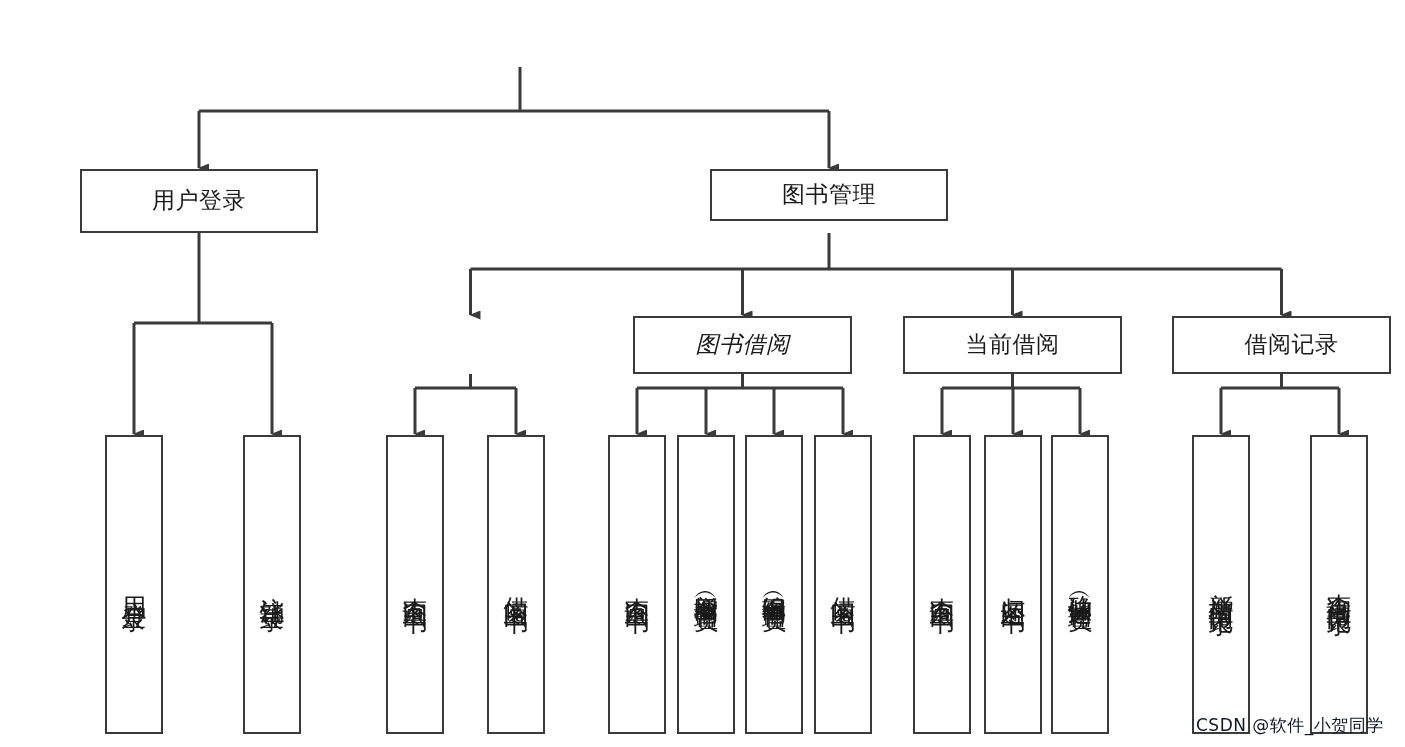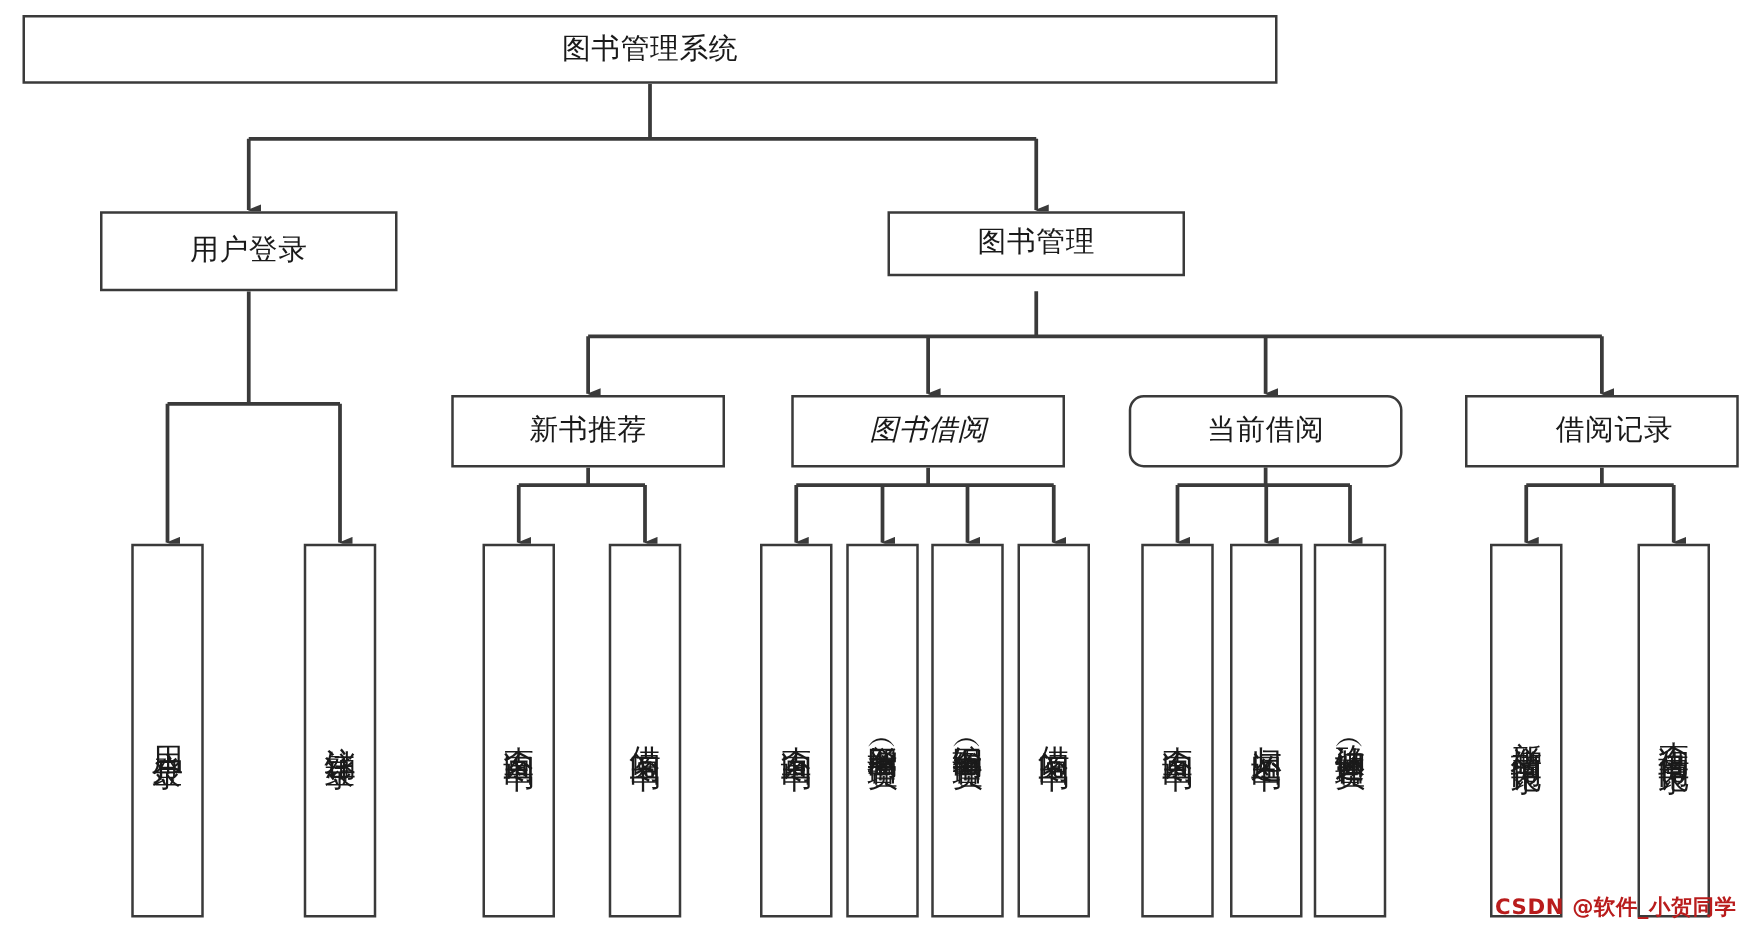--- a/index.html
+++ b/index.html
@@ -56,24 +56,23 @@
     line-height: 1;
     white-space: nowrap;
   }
   .node.vertical.tight .node-label {
     letter-spacing: 2px;
     font-size: 24px;
   }
   .watermark {
     position: absolute;
     font-size: 17px;
-    color: #b91c1c;
+    color: #0f172a;
     white-space: nowrap;
     letter-spacing: 0.5px;
-    font-weight: bold;
   }
 </style>
 </head>
 <body>
 
 <div id="canvas">
 
   <svg id="diagram-svg" viewBox="0 0 1405 747" xmlns="http://www.w3.org/2000/svg">
     <defs>
       <marker id="arrowhead" markerWidth="9" markerHeight="11" refX="4.5" refY="10" orient="auto" markerUnits="userSpaceOnUse">
@@ -111,38 +110,32 @@
         <path d="M 942 388 L 942 434" marker-end="url(#arrowhead)"></path>
         <path d="M 1013 388 L 1013 434" marker-end="url(#arrowhead)"></path>
         <path d="M 1080 388 L 1080 434" marker-end="url(#arrowhead)"></path>
         <path d="M 1281.5 374 L 1281.5 388"></path>
         <path d="M 1221 388 L 1339 388"></path>
         <path d="M 1221 388 L 1221 434" marker-end="url(#arrowhead)"></path>
         <path d="M 1339 388 L 1339 434" marker-end="url(#arrowhead)"></path>
       </g>
   </svg>
 
-  <div class="node horizontal" id="node-root" style="left: 18px; top: 12px; width: 1004px; height: 55px;">
-    <span class="node-label">图书管理系统</span>
-  </div>
 
   <div class="node horizontal" id="node-user-login" style="left: 80px; top: 169px; width: 238px; height: 64px;">
     <span class="node-label">用户登录</span>
   </div>
   <div class="node horizontal" id="node-book-management" style="left: 710px; top: 169px; width: 238px; height: 52px;">
     <span class="node-label">图书管理</span>
   </div>
 
-  <div class="node horizontal" id="node-new-book-recommend" style="left: 361px; top: 316px; width: 219px; height: 58px;">
-    <span class="node-label">新书推荐</span>
-  </div>
   <div class="node horizontal" id="node-book-borrow" style="left: 633px; top: 316px; width: 219px; height: 58px; font-style: italic;">
     <span class="node-label">图书借阅</span>
   </div>
-  <div class="node horizontal" id="node-current-borrow" style="left: 903px; top: 316px; width: 219px; height: 58px; border-radius: 12px;">
+  <div class="node horizontal" id="node-current-borrow" style="left: 903px; top: 316px; width: 219px; height: 58px;">
     <span class="node-label">当前借阅</span>
   </div>
   <div class="node horizontal" id="node-borrow-records" style="left: 1172px; top: 316px; width: 219px; height: 58px; padding-left: 20px;">
     <span class="node-label">借阅记录</span>
   </div>
 
   <div class="node vertical" id="node-leaf-user-login" style="left: 105px; top: 435px; width: 58px; height: 299px;">
     <span class="node-label">用户登录</span>
   </div>
   <div class="node vertical" id="node-leaf-logout" style="left: 243px; top: 435px; width: 58px; height: 299px;">

